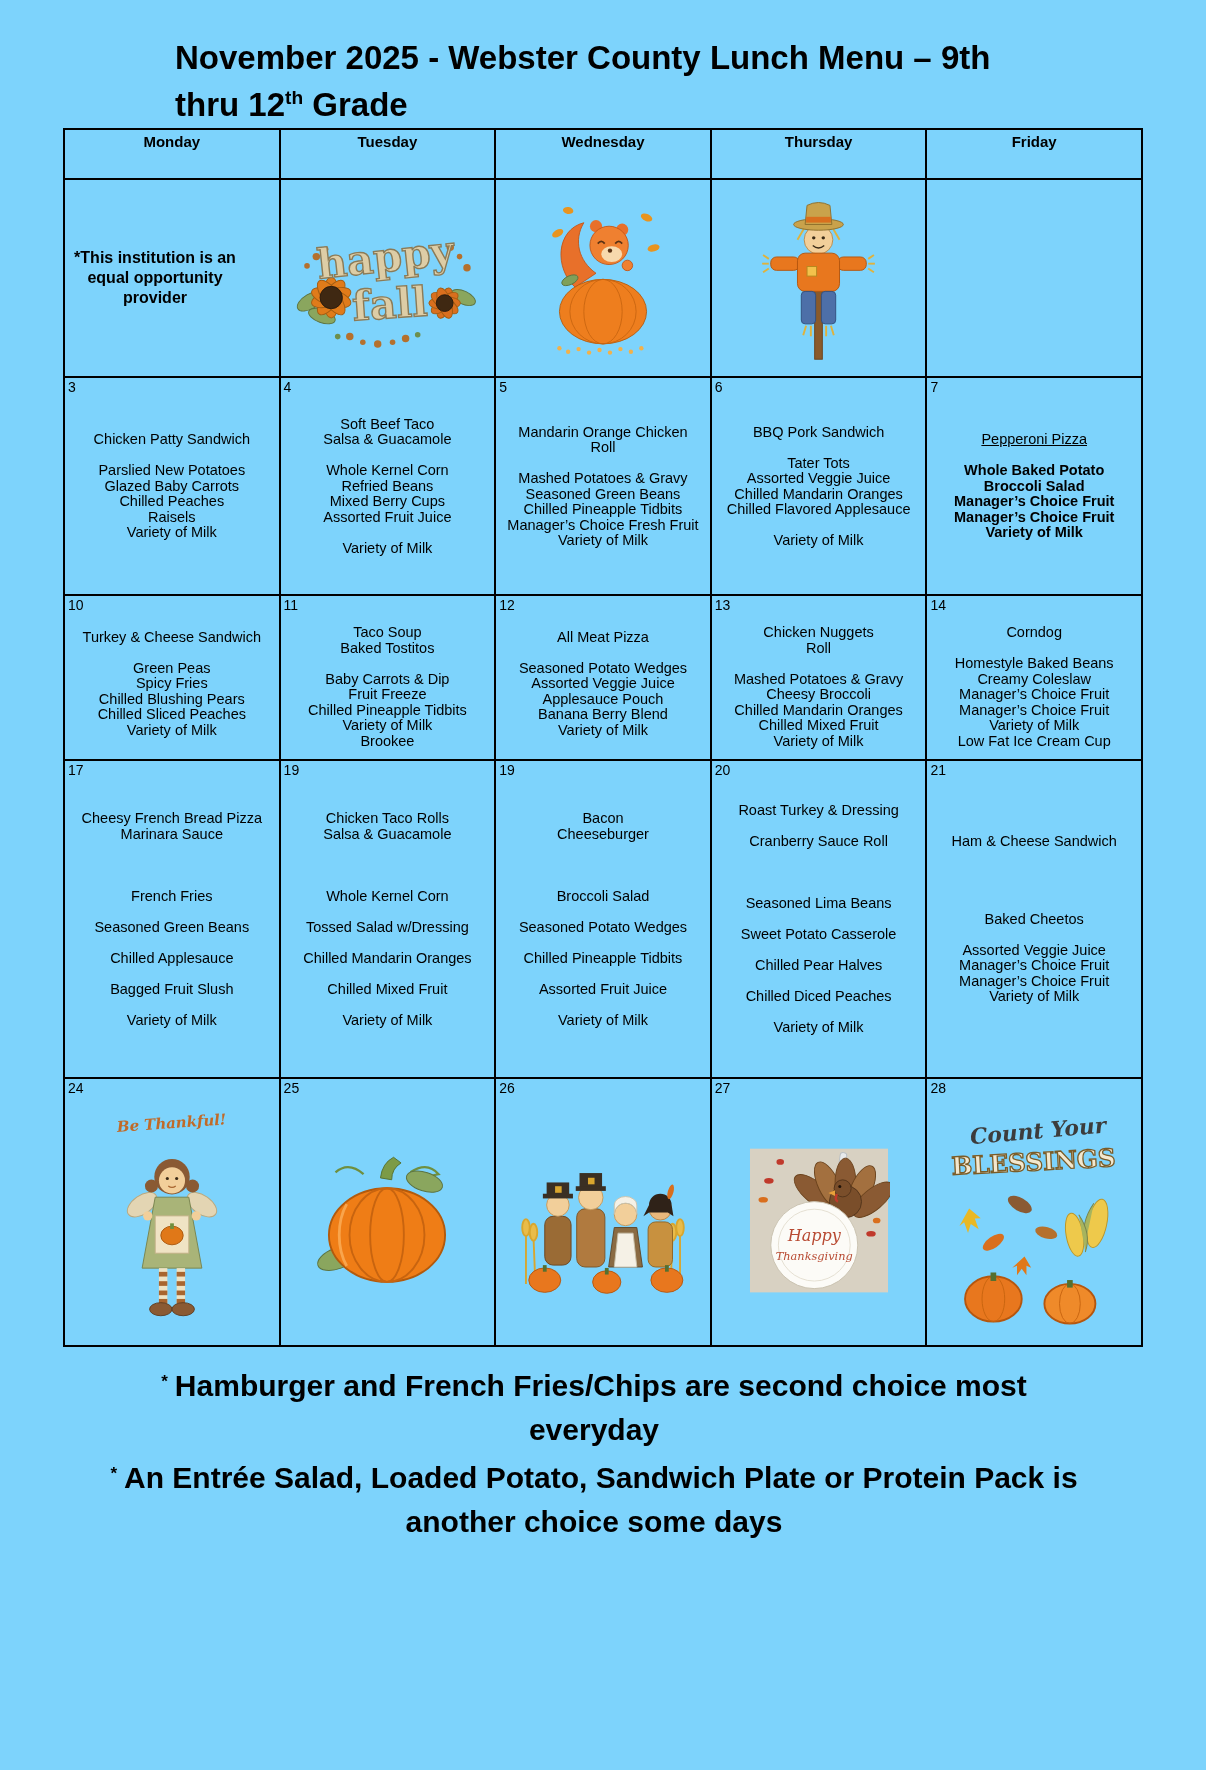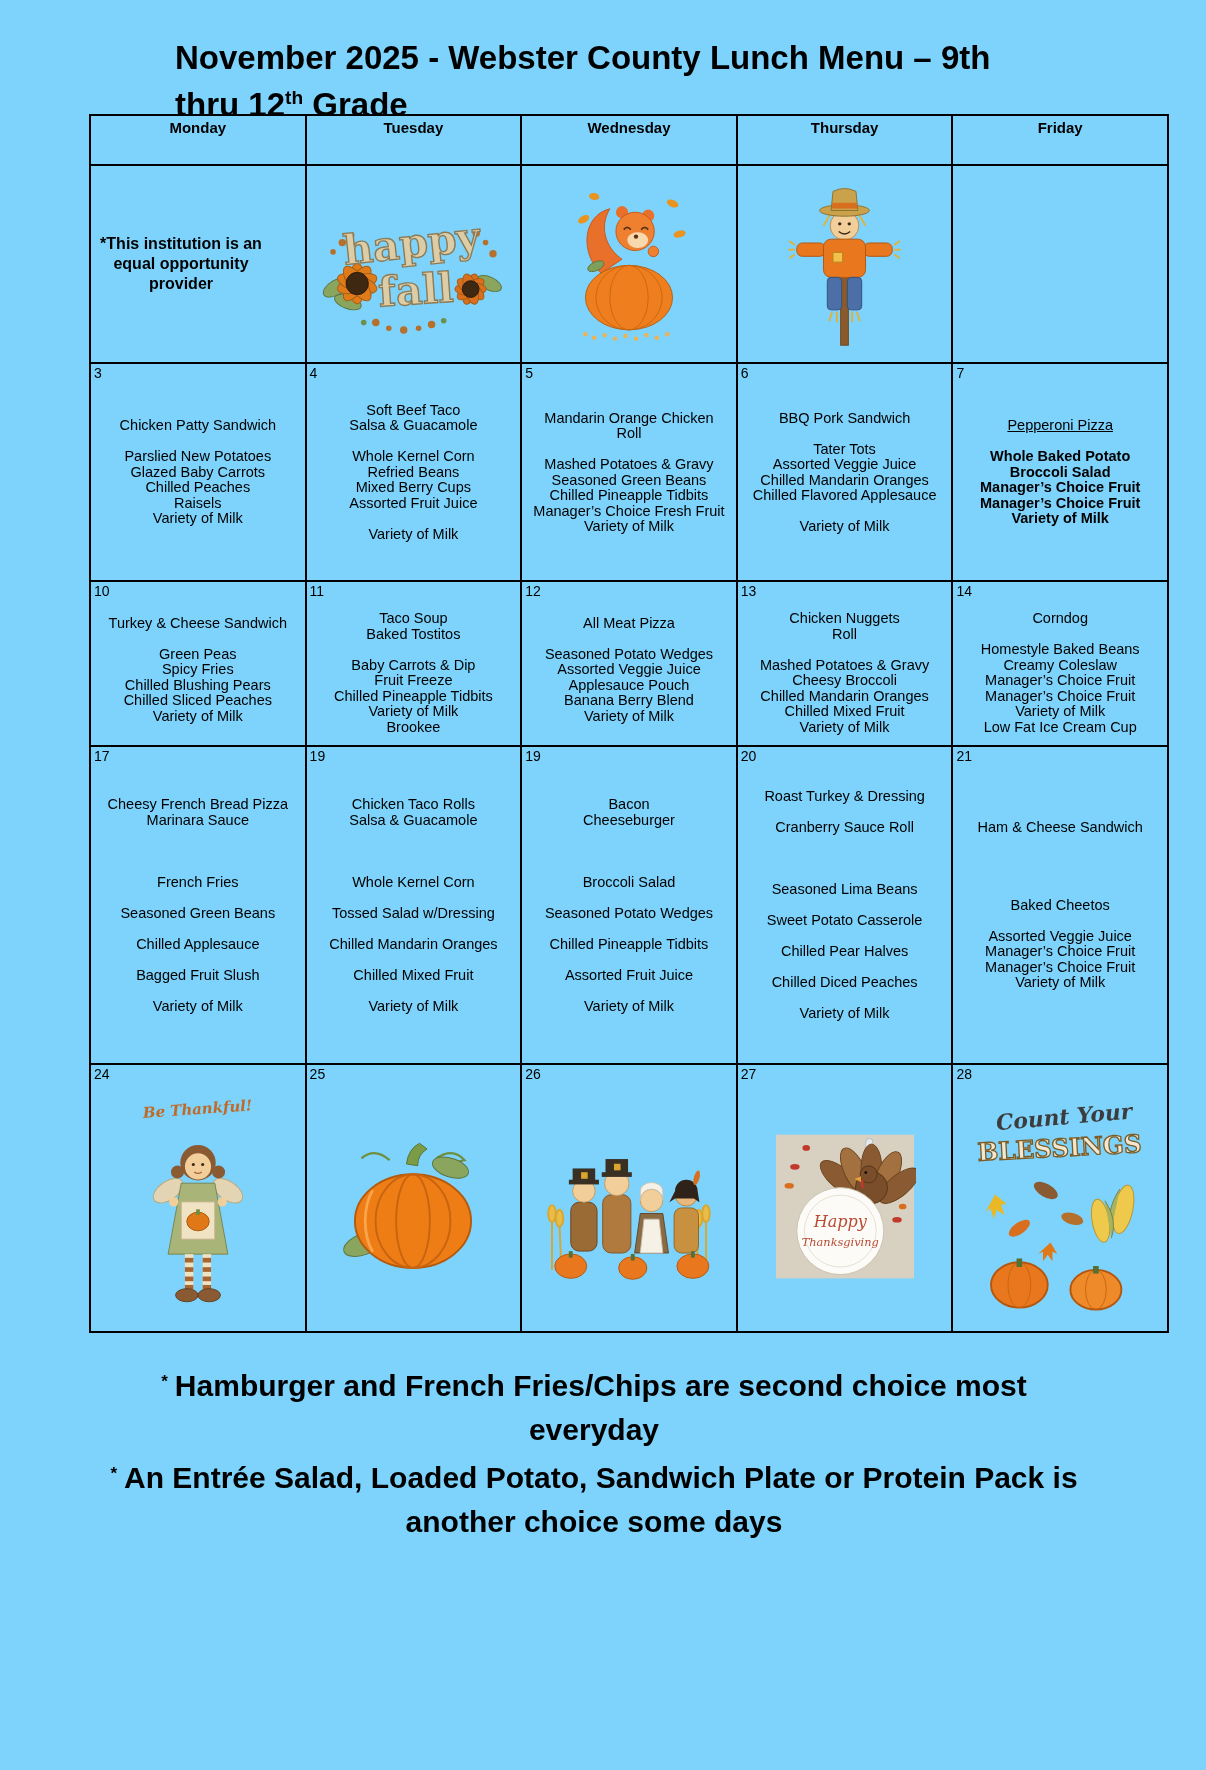--- a/index.html
+++ b/index.html
@@ -4,22 +4,22 @@
 <style>
   * { box-sizing: border-box; }
   html,body { margin:0; padding:0; background:#ffffff; }
   body { font-family:"Liberation Sans", sans-serif; color:#000; }
   .page { position:relative; width:1206px; height:1770px; background:#7dd3fc; overflow:hidden; }
 
   .title { position:absolute; left:175px; top:38px; width:870px; margin:0;
            font-size:33px; font-weight:700; line-height:40px; }
   .title sup { font-size:58%;margin-top:12px; }
 
-  table.calendar { position:absolute; left:63px; top:114px; width:1080px;
-                   border-collapse:collapse; table-layout:fixed;margin-left:26px; }
+  table.calendar { position:absolute; left:63px; top:128px; width:1080px;
+                   border-collapse:collapse; table-layout:fixed; }
   .calendar th, .calendar td { border:2px solid #000; padding:0; vertical-align:top; }
   .calendar th { font-size:15px; font-weight:700; text-align:center; height:50px; padding-top:3px; }
 
   .cell { display:flex; flex-direction:column; width:100%; }
   tr.intro .cell { height:196px; }
   tr.wk1 .cell { height:216px; }
   tr.wk2 .cell { height:163px;gap:12px; }
   tr.wk3 .cell { height:316px; }
   tr.wk4 .cell { height:266px; }
 

